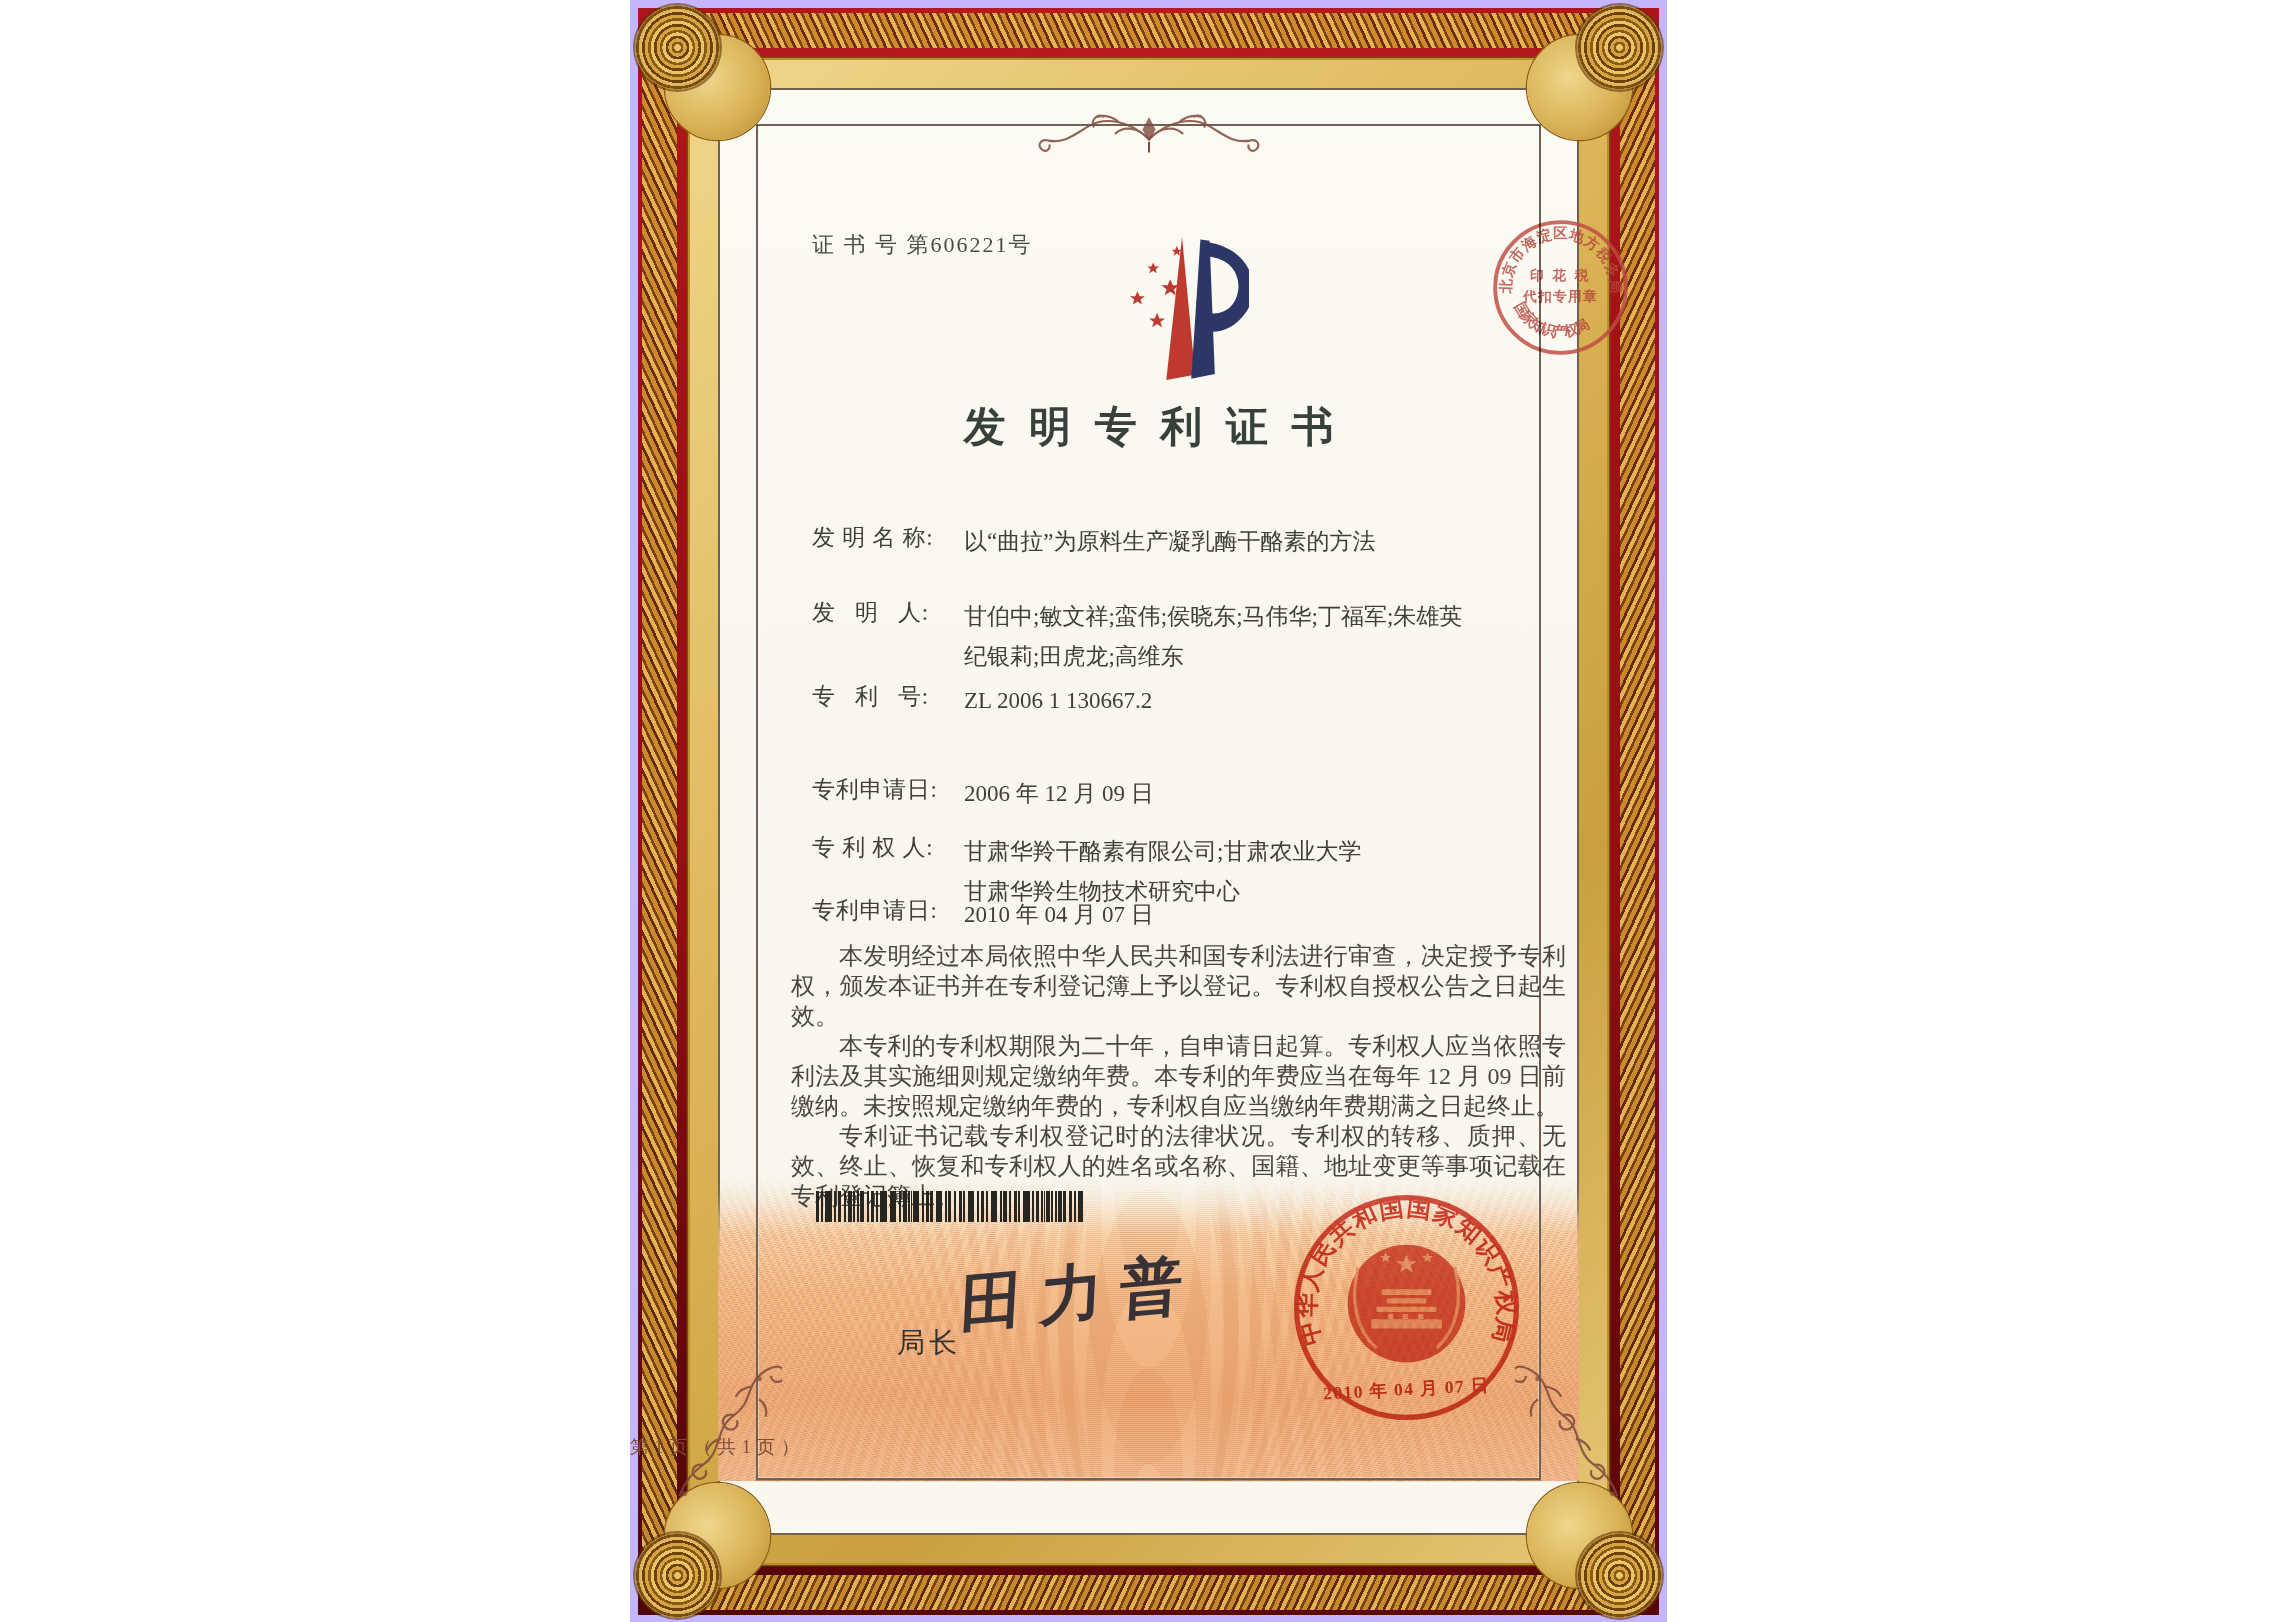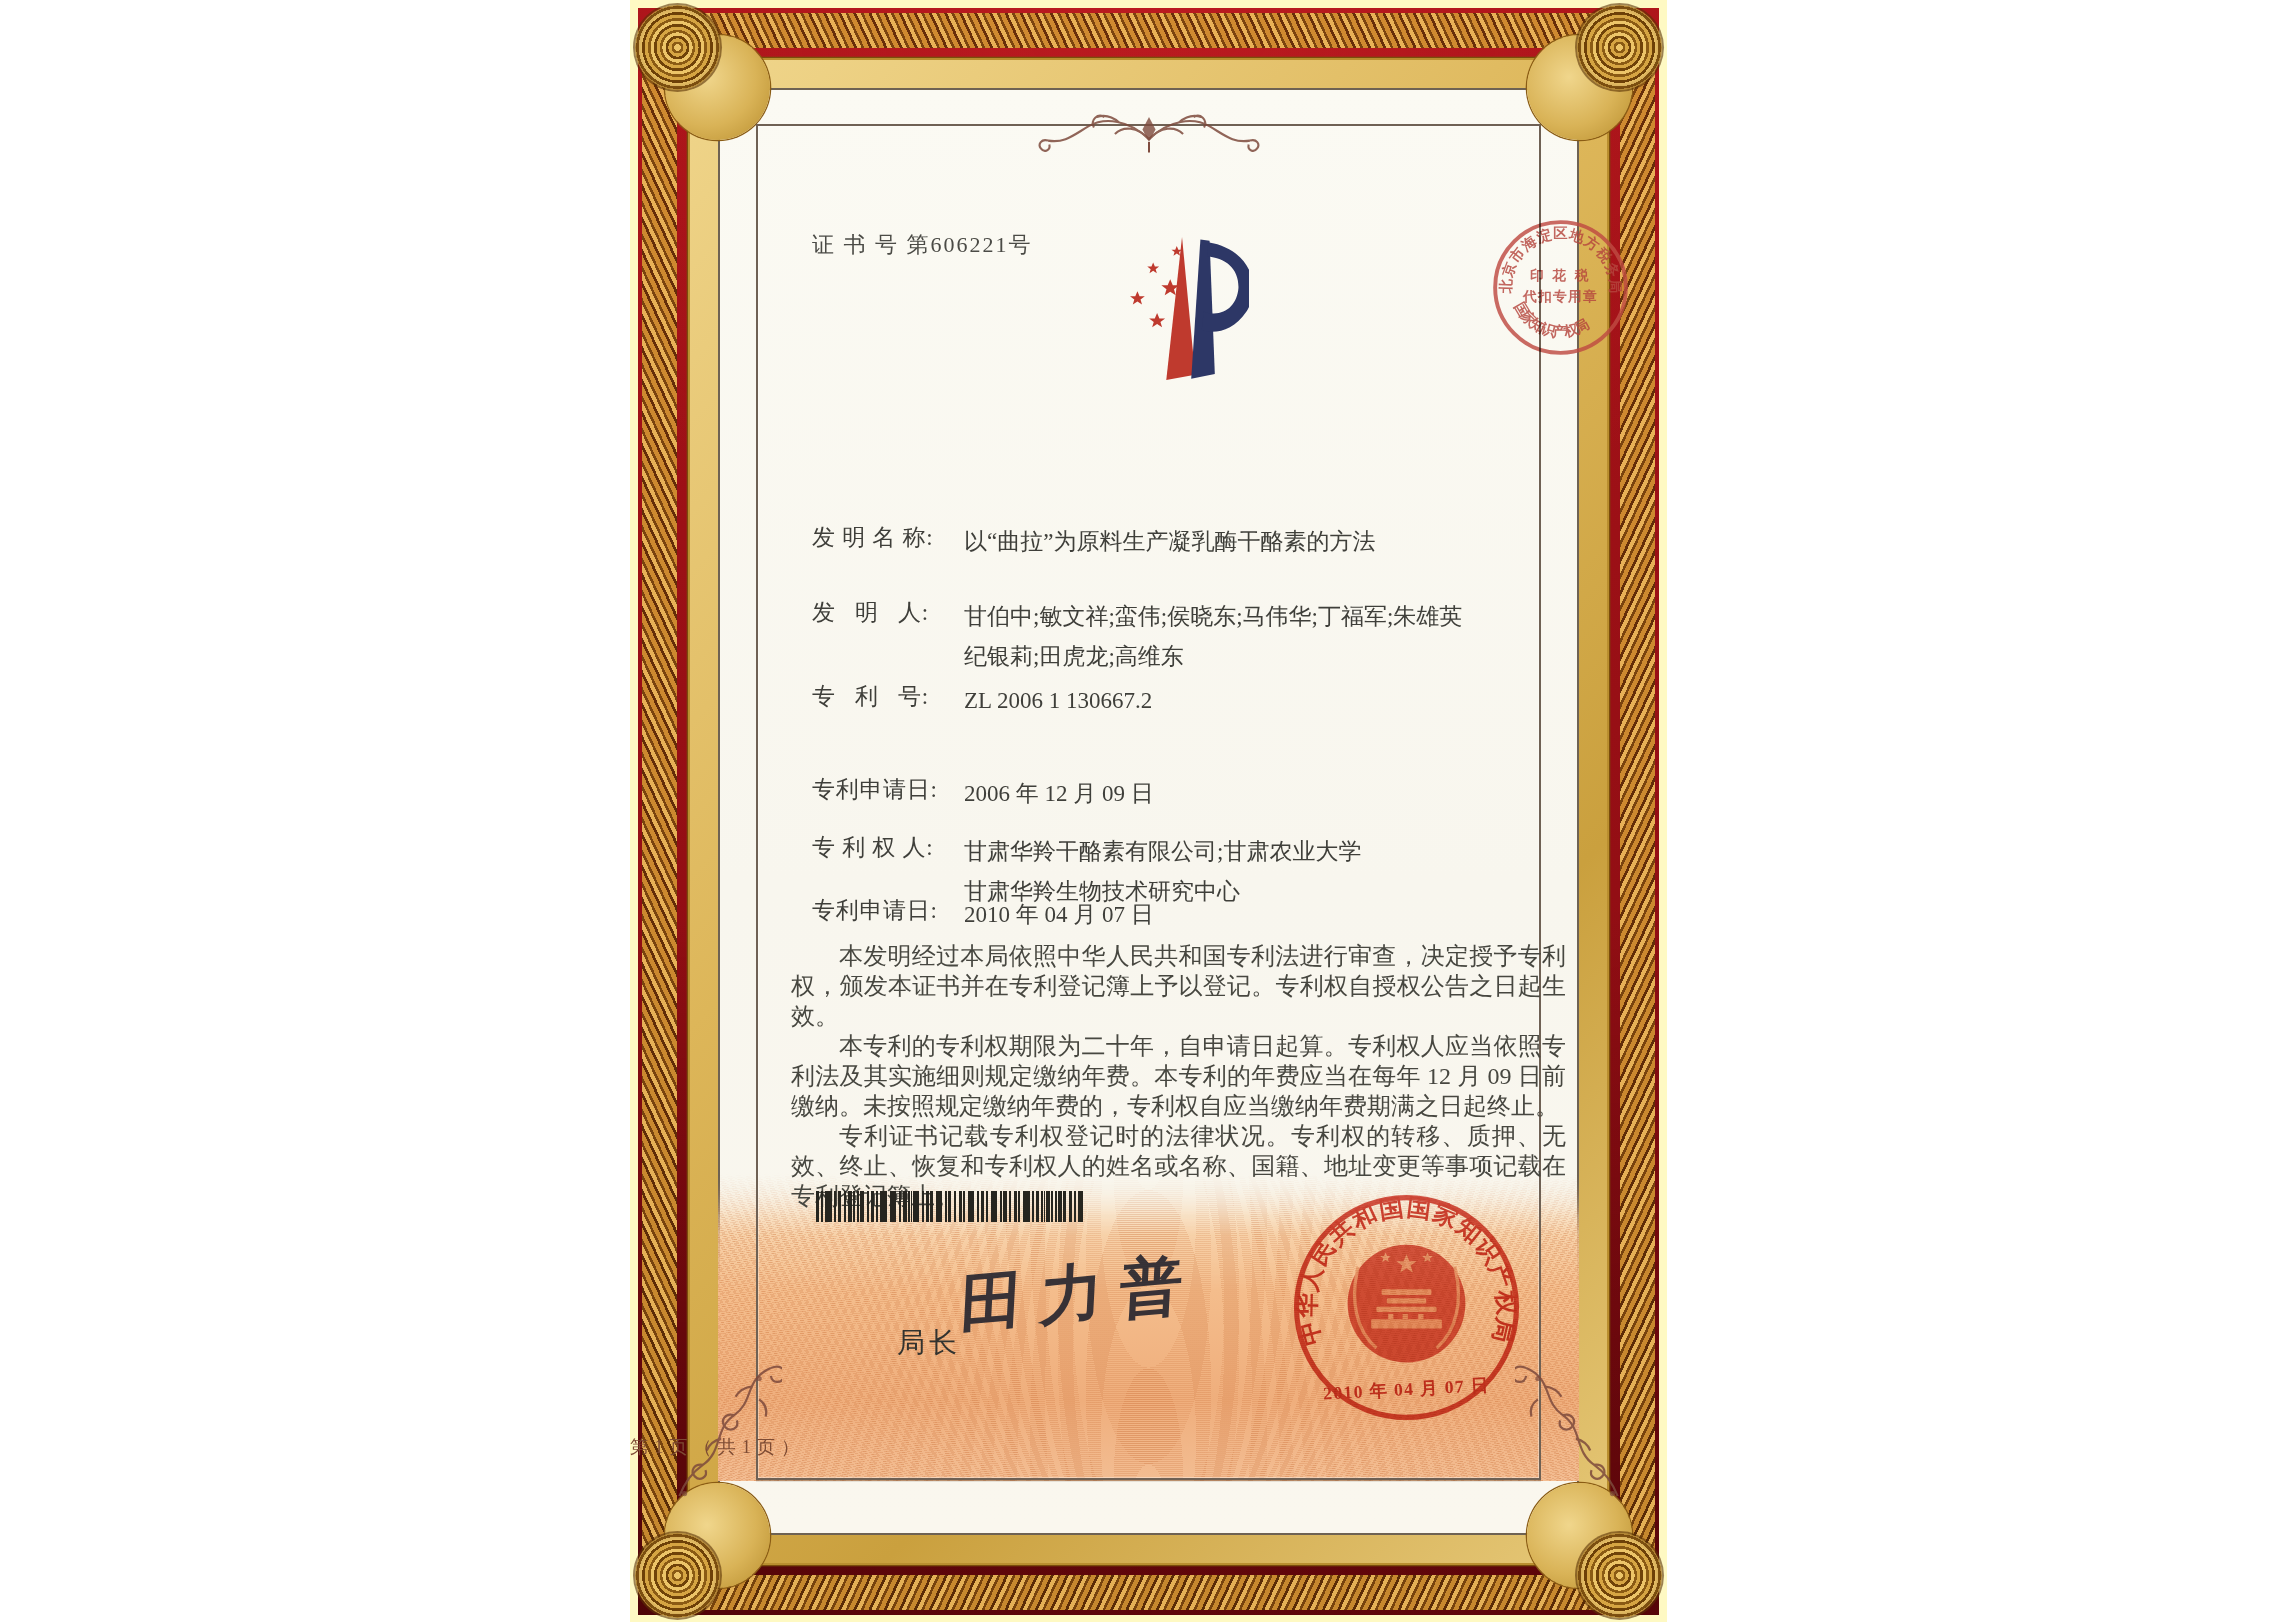--- a/index.html
+++ b/index.html
@@ -1,20 +1,20 @@
 <!DOCTYPE html>
 <html style="font-size:10.5px"><head>
 <meta charset="utf-8">
 <style>
   html,body{margin:0;padding:0;}
   body{width:2295px;height:1623px;background:#ffffff;font-family:"Liberation Serif","DejaVu Serif",serif;overflow:hidden;}
   .page{position:relative;width:2295px;height:1623px;background:#ffffff;}
 
   
-  .cert{position:absolute;left:630px;top:0;width:1037px;height:1623px;background:#fef9c3;}
+  .cert{position:absolute;left:630px;top:0;width:1037px;height:1623px;background:#c4b5fd;}
   .red-zone{position:absolute;left:7.9px;top:7.9px;right:7.9px;bottom:7.9px;
     background:
       radial-gradient(120% 60% at 50% 0%, rgba(220,40,45,.35), transparent 60%),
       radial-gradient(150% 80% at 0% 100%, rgba(40,0,2,.55), transparent 55%),
       radial-gradient(150% 80% at 100% 100%, rgba(40,0,2,.45), transparent 55%),
       linear-gradient(180deg,#a91319 0%, #930e14 55%, #7c090f 100%);}
   .rope{position:absolute;z-index:2;
     background:
       repeating-linear-gradient(65deg, rgba(235,185,90,.95) 0 3.9px, rgba(120,70,14,.95) 3.9px 6.5px, rgba(210,150,50,.9) 6.5px 11px, rgba(90,50,6,.85) 11px 13.7px);}
   .rope.h2{background:
@@ -184,20 +184,21 @@
         <text font-size="22" fill="#b5453d" font-weight="700">
           <textPath href="#dutyTop" startOffset="4" textLength="255">北京市海淀区地方税务局</textPath>
         </text>
         <text font-size="22" fill="#b5453d" font-weight="700">
           <textPath href="#dutyBottom" startOffset="2" textLength="138">国家知识产权局</textPath>
         </text>
         <text x="140" y="128" text-anchor="middle" font-size="21" fill="#b5453d" font-weight="700" letter-spacing="4">印 花 税</text>
         <text x="140" y="160" text-anchor="middle" font-size="21" fill="#b5453d" font-weight="700" letter-spacing="2">代扣专用章</text>
       </svg>
 
+      <div class="title">发明专利证书</div>
 
       <div class="row row2">
         <span class="lab">发   明   人: </span>
         <span class="val"><span class="vline">甘伯中;敏文祥;蛮伟;侯晓东;马伟华;丁福军;朱雄英</span><span class="vline">纪银莉;田虎龙;高维东</span></span>
       </div>
       <div class="row row1">
         <span class="lab">发 明 名 称: </span>
         <span class="val">以“曲拉”为原料生产凝乳酶干酪素的方法</span>
       </div>
       <div class="row row3">

